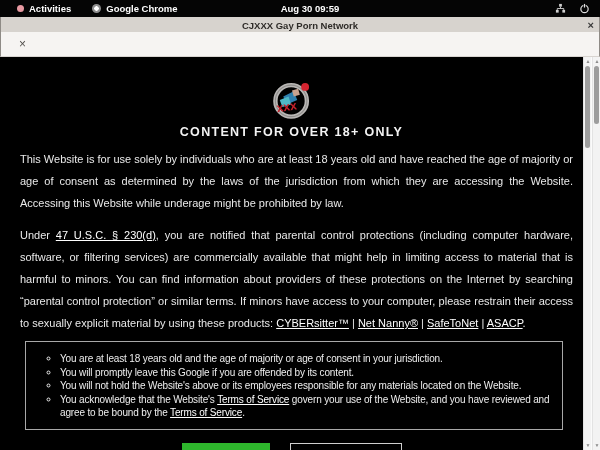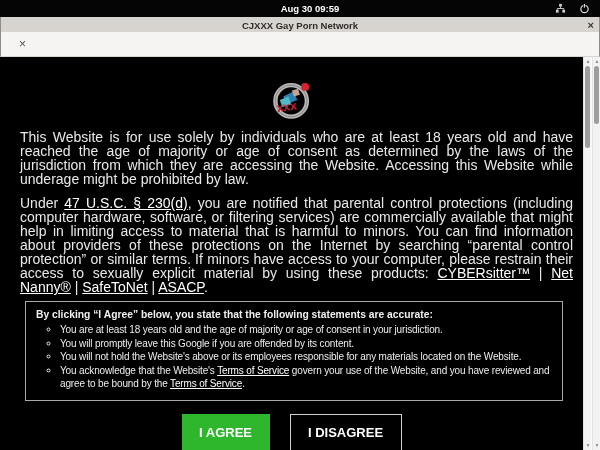--- a/index.html
+++ b/index.html
@@ -33,21 +33,21 @@
     color:#3f3c39;font-size:10.5px;}
   .warn-msg{flex:1;}
   .warn-close{color:#55524f;font-size:12px;padding:0 8px;cursor:default;}
 
   
   .content{position:absolute;left:0;top:57px;width:600px;height:393px;background:#000;overflow:hidden;}
   .page-inner{width:583px;color:#eaeaea;}
   .logo{display:block;margin:22px auto 0;width:42px;height:42px;}
   .heading{margin:4px 0 0;text-align:center;font-size:12.5px;font-weight:bold;
     letter-spacing:1.3px;color:#f3f3f3;}
-  .body-text{font-size:14px;line-height:14px;text-align:justify;color:#e9e9e9;
+  .body-text{font-size:11px;line-height:22px;text-align:justify;color:#e9e9e9;
     margin:9px 10px 0 20px;}
   .body-text.second{margin-top:10px;}
   .lnk{color:#ffffff;text-decoration:underline;cursor:pointer;}
 
   .agreement-box{margin:7px 20px 0 25px;border:1px solid #a8a8a8;padding:7px 10px 9px 10px;}
   .box-intro{margin:0;font-size:10.3px;font-weight:bold;color:#f0f0f0;}
   .box-list{margin:3px 0 0;padding-left:24px;list-style-type:circle;}
   .box-list li{font-size:10px;letter-spacing:-0.15px;line-height:13.5px;color:#ededed;}
   .box-note{margin:7px 0 0;font-size:10.3px;font-weight:bold;color:#f0f0f0;}
   .box-date{margin:7px 0 0;font-size:10.3px;color:#e9e9e9;}
@@ -69,20 +69,30 @@
   .thumb-outer{top:9px;height:58px;}
   .arr{position:absolute;left:0;width:8px;text-align:center;font-size:5px;color:#8b8b8b;line-height:7px;}
   .arr-up{top:1px;} .arr-down{bottom:1px;}
 </style>
 </head>
 <body>
 
 <div class="stage">
 
   <div class="topbar">
+    <div class="topbar-left">
+      <div class="tb-item">
+        <span class="red-dot"></span>
+        <span>Activities</span>
+      </div>
+      <div class="tb-item">
+        <span class="chrome-dot"></span>
+        <span>Google Chrome</span>
+      </div>
+    </div>
     <div class="tb-clock">Aug 30 09:59</div>
     <div class="topbar-right">
       <svg class="sysicon" viewBox="0 0 12 12">
         <rect x="4.5" y="1" width="3" height="3" fill="#cfcfcf"></rect>
         <rect x="1" y="7.5" width="3" height="3" fill="#cfcfcf"></rect>
         <rect x="8" y="7.5" width="3" height="3" fill="#cfcfcf"></rect>
         <path d="M6 4v2M2.5 7.5V6h7v1.5" stroke="#cfcfcf" stroke-width="1" fill="none"></path>
       </svg>
       <svg class="sysicon" viewBox="0 0 12 12">
         <circle cx="6" cy="6.5" r="4" fill="none" stroke="#dedede" stroke-width="1.3"></circle>
@@ -107,27 +117,27 @@
       <svg class="logo" viewBox="0 0 48 48">
         <circle cx="23" cy="25" r="18" fill="none" stroke="#b9b7b5" stroke-width="5"></circle>
         <circle cx="23" cy="25" r="18" fill="none" stroke="#8f8d8b" stroke-width="1.2"></circle>
         <polygon points="14,20 26,14 30,24 18,29" fill="#2f7fae"></polygon>
         <polygon points="10,24 20,20 23,29 13,32" fill="#4fb9c6"></polygon>
         <polygon points="24,13 31,11 33,18 26,20" fill="#c9a28f"></polygon>
         <circle cx="39" cy="9" r="4.5" fill="#d42430"></circle>
         <text x="7" y="38" font-family="Liberation Sans, sans-serif" font-size="14" font-weight="bold" fill="#c6202b" transform="rotate(-8 7 38)">xxx</text>
       </svg>
 
+      <h1 class="heading">CONTENT FOR OVER 18+ ONLY</h1>
 
       <p class="body-text">This Website is for use solely by individuals who are at least 18 years old and have reached the age of majority or age of consent as determined by the laws of the jurisdiction from which they are accessing the Website. Accessing this Website while underage might be prohibited by law.</p>
 
       <p class="body-text second"><span>Under </span><a class="lnk">47 U.S.C. § 230(d)</a><span>, you are notified that parental control protections (including computer hardware, software, or filtering services) are commercially available that might help in limiting access to material that is harmful to minors. You can find information about providers of these protections on the Internet by searching “parental control protection” or similar terms. If minors have access to your computer, please restrain their access to sexually explicit material by using these products: </span><a class="lnk">CYBERsitter™</a><span> | </span><a class="lnk">Net Nanny®</a><span> | </span><a class="lnk">SafeToNet</a><span> | </span><a class="lnk">ASACP</a><span>.</span></p>
 
       <div class="agreement-box">
-        <p class="box-intro">By clicking “I Agree” below, you state that the following statements are accurate:</p>
         <ul class="box-list">
           <li>You are at least 18 years old and the age of majority or age of consent in your jurisdiction.</li>
           <li>You will promptly leave this Google if you are offended by its content.</li>
           <li>You will not hold the Website's above or its employees responsible for any materials located on the Website.</li>
           <li><span>You acknowledge that the Website's </span><a class="lnk">Terms of Service</a><span> govern your use of the Website, and you have reviewed and agree to be bound by the </span><a class="lnk">Terms of Service</a><span>.</span></li>
         </ul>
       </div>
 
       <div class="actions">
         <button class="btn btn-agree">I AGREE</button>

